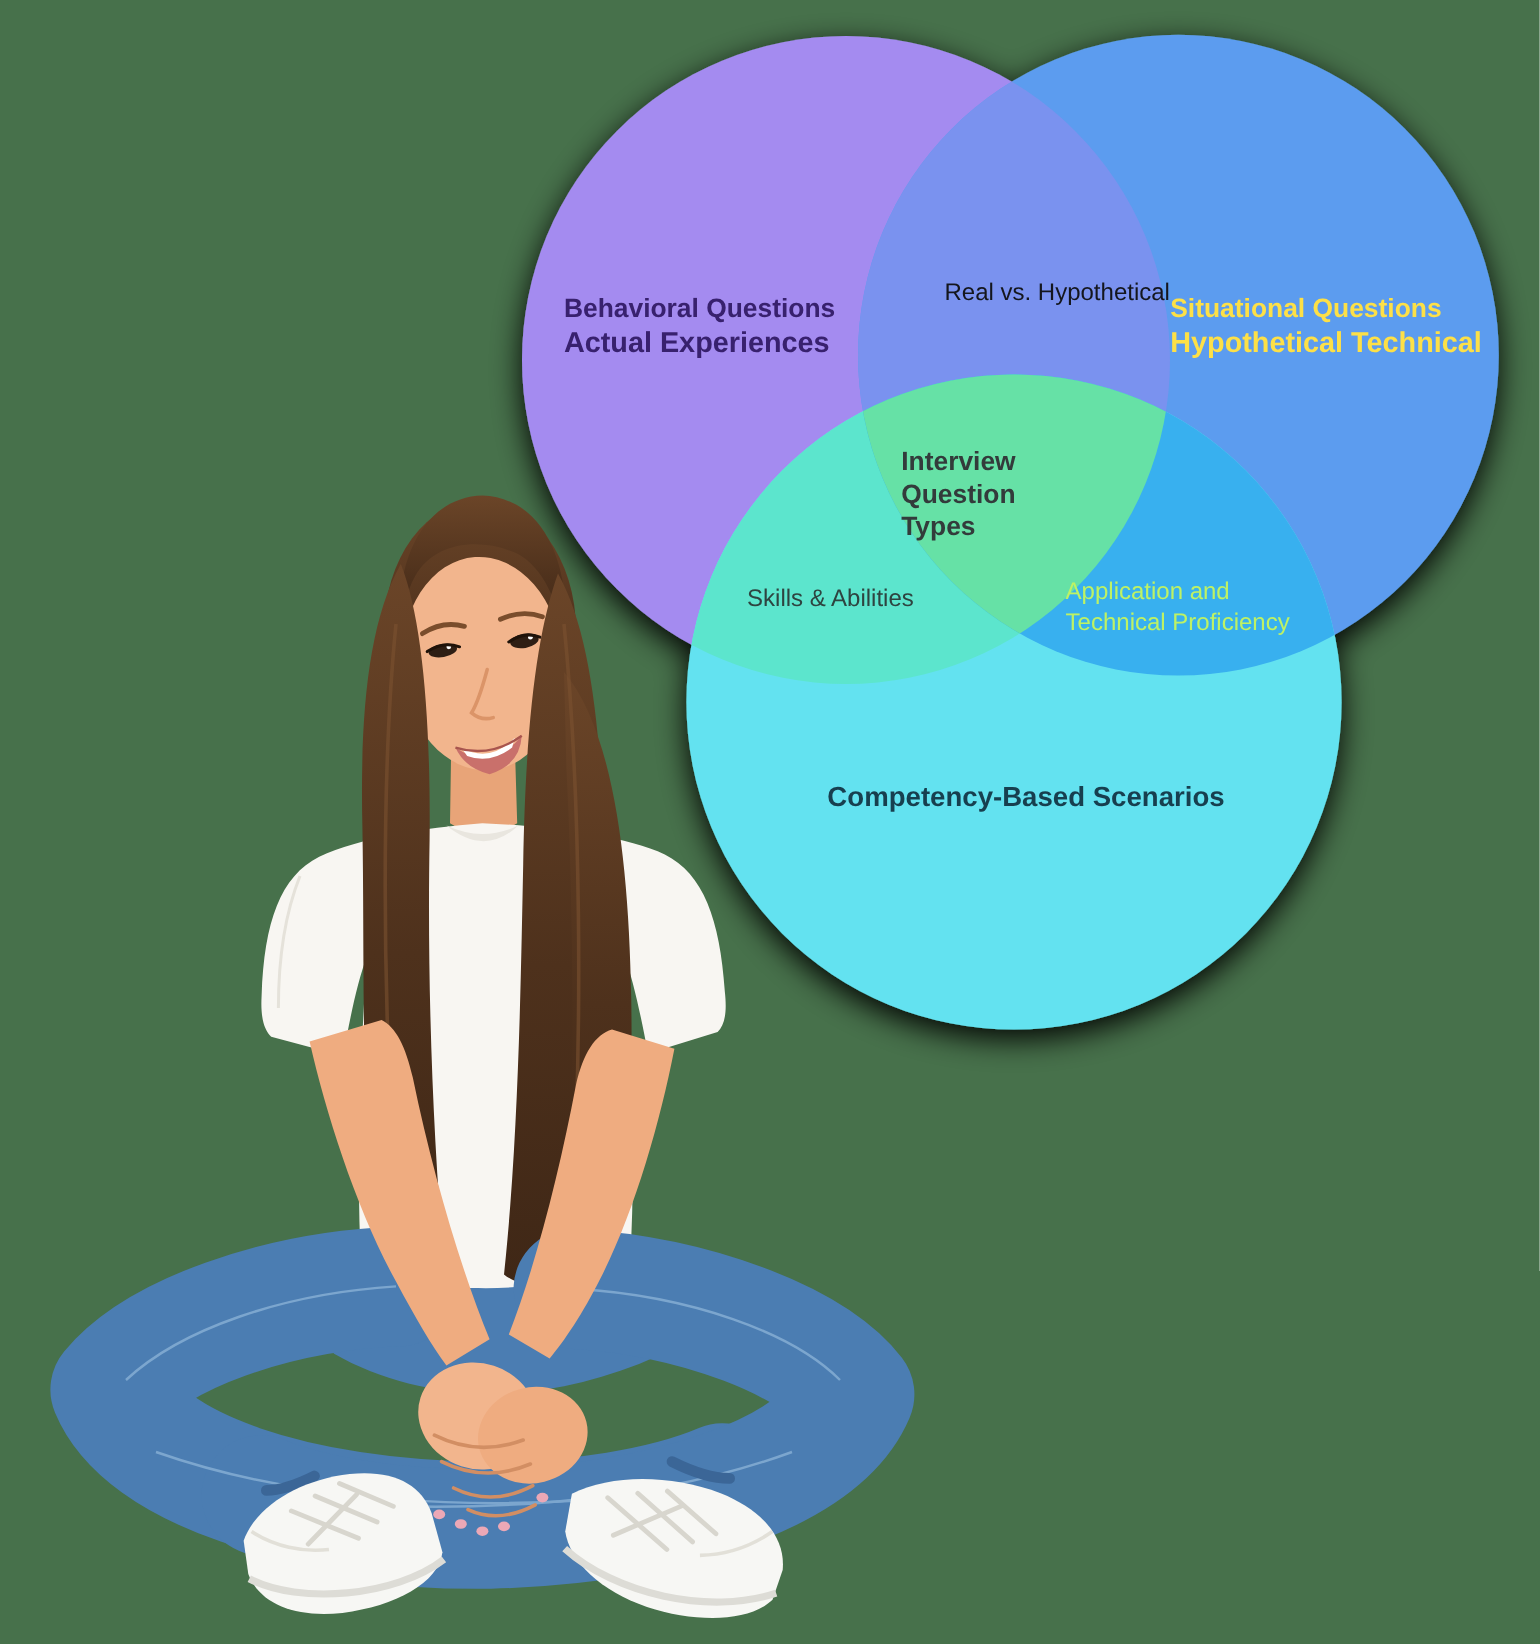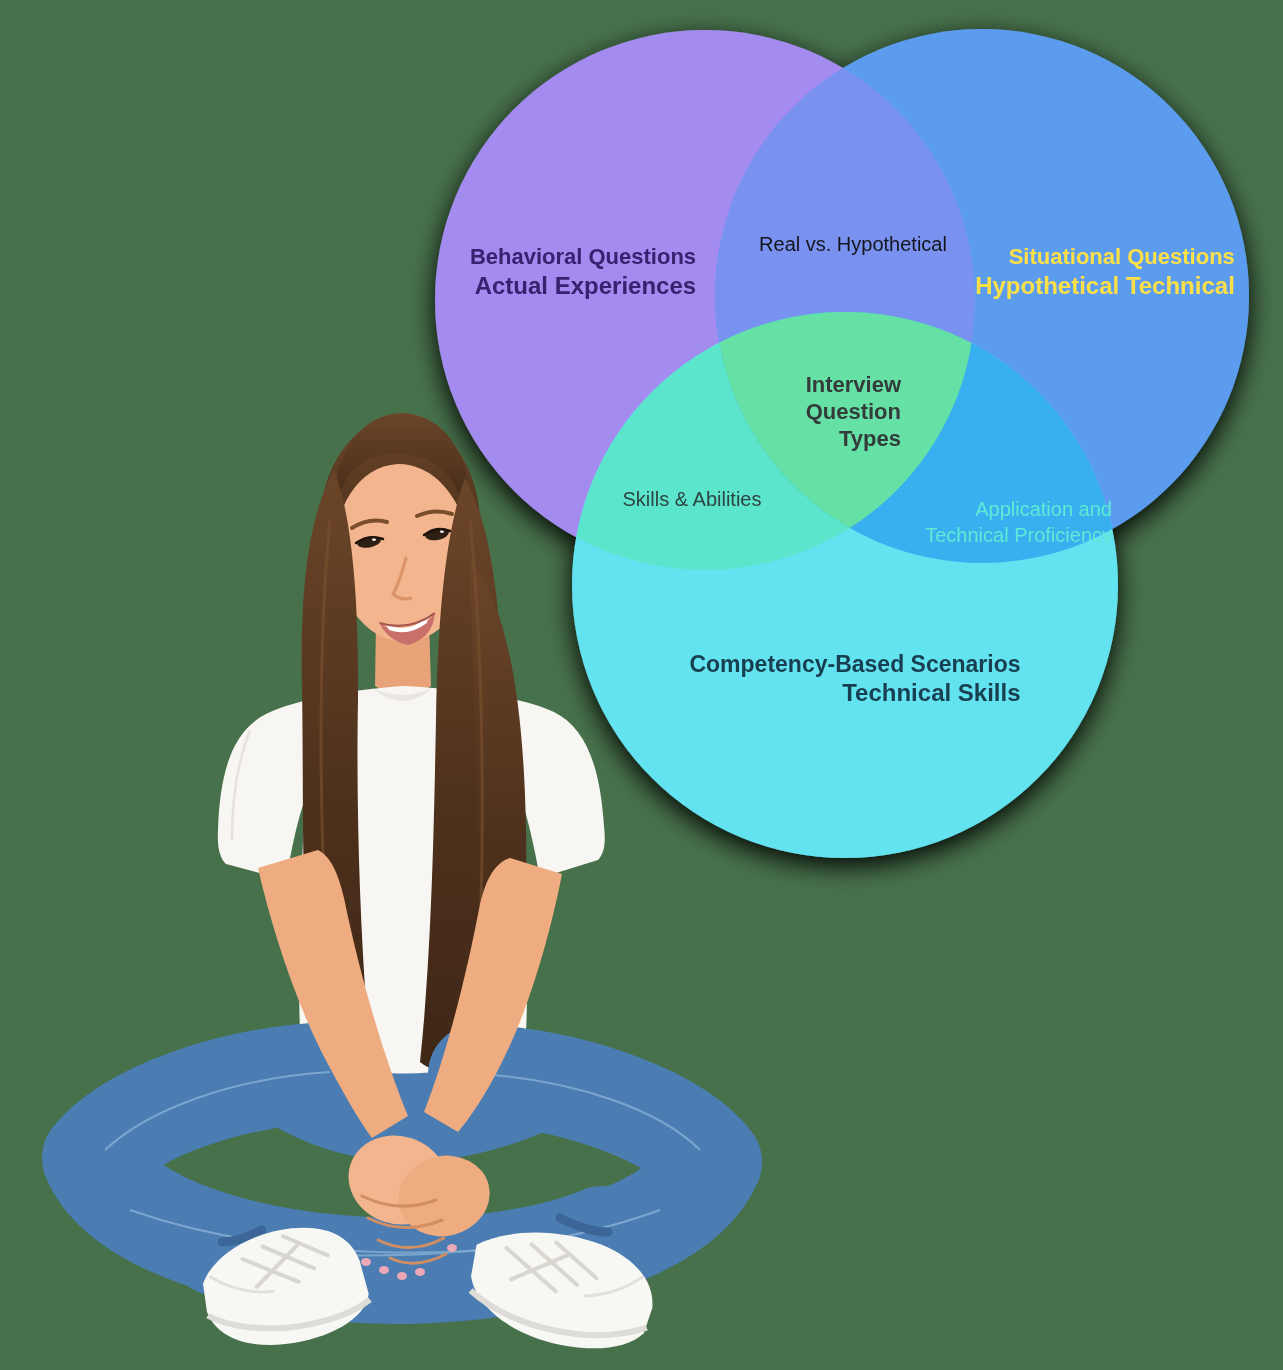--- a/index.html
+++ b/index.html
@@ -6,28 +6,28 @@
   .stage{
     position:relative;
     width:1283px;height:1370px;
     overflow:hidden;
     font-family:"Liberation Sans",sans-serif;
   }
   .stage svg{position:absolute;top:0;left:0;}
   .lbl{
     position:absolute;
     transform:translateX(-50%);
-    text-align:right;
+    text-align:left;
     white-space:nowrap;
     line-height:1.22;
   }
   .lbl.wrap{white-space:normal;}
   .lbl .t{font-weight:700;font-size:22px;}
   .lbl .s{font-weight:700;font-size:24px;}
-  .lbl-real{font-size:20px;}
+  .lbl-real{font-size:20px;margin-left:28px;}
   .lbl-center{font-weight:700;font-size:22px;line-height:27px;width:150px;}
   .lbl-skills{font-size:20px;}
   .lbl-application{font-size:20px;width:224px;line-height:26px;}
   .lbl-competency .t{font-size:23px;}
 </style>
 </head>
 <body>
 
 <div class="stage" style="background-color: rgb(71, 113, 75);">
 
@@ -201,20 +201,19 @@
 
   <div class="lbl" style="left: 1105px; top: 244px; color: #fde047;">
     <div class="t">Situational Questions</div>
     <div class="s">Hypothetical Technical</div>
   </div>
 
   <div class="lbl lbl-center wrap" style="left: 826px; top: 371px; color: rgb(51, 59, 59);">Interview Question Types</div>
 
   <div class="lbl lbl-skills" style="left: 692px; top: 487px; color: rgb(46, 68, 64);">Skills &amp; Abilities</div>
 
-  <div class="lbl lbl-application wrap" style="left: 1000px; top: 496px; color: #5eead4;">Application and Technical Proficiency</div>
+  <div class="lbl lbl-application wrap" style="left: 1000px; top: 480px; color: #bef264;">Application and Technical Proficiency</div>
 
   <div class="lbl lbl-competency" style="left: 855px; top: 650px; color: rgb(23, 63, 79);">
     <div class="t">Competency-Based Scenarios</div>
-    <div class="s">Technical Skills</div>
   </div>
 
 </div>
 
 </body></html>

